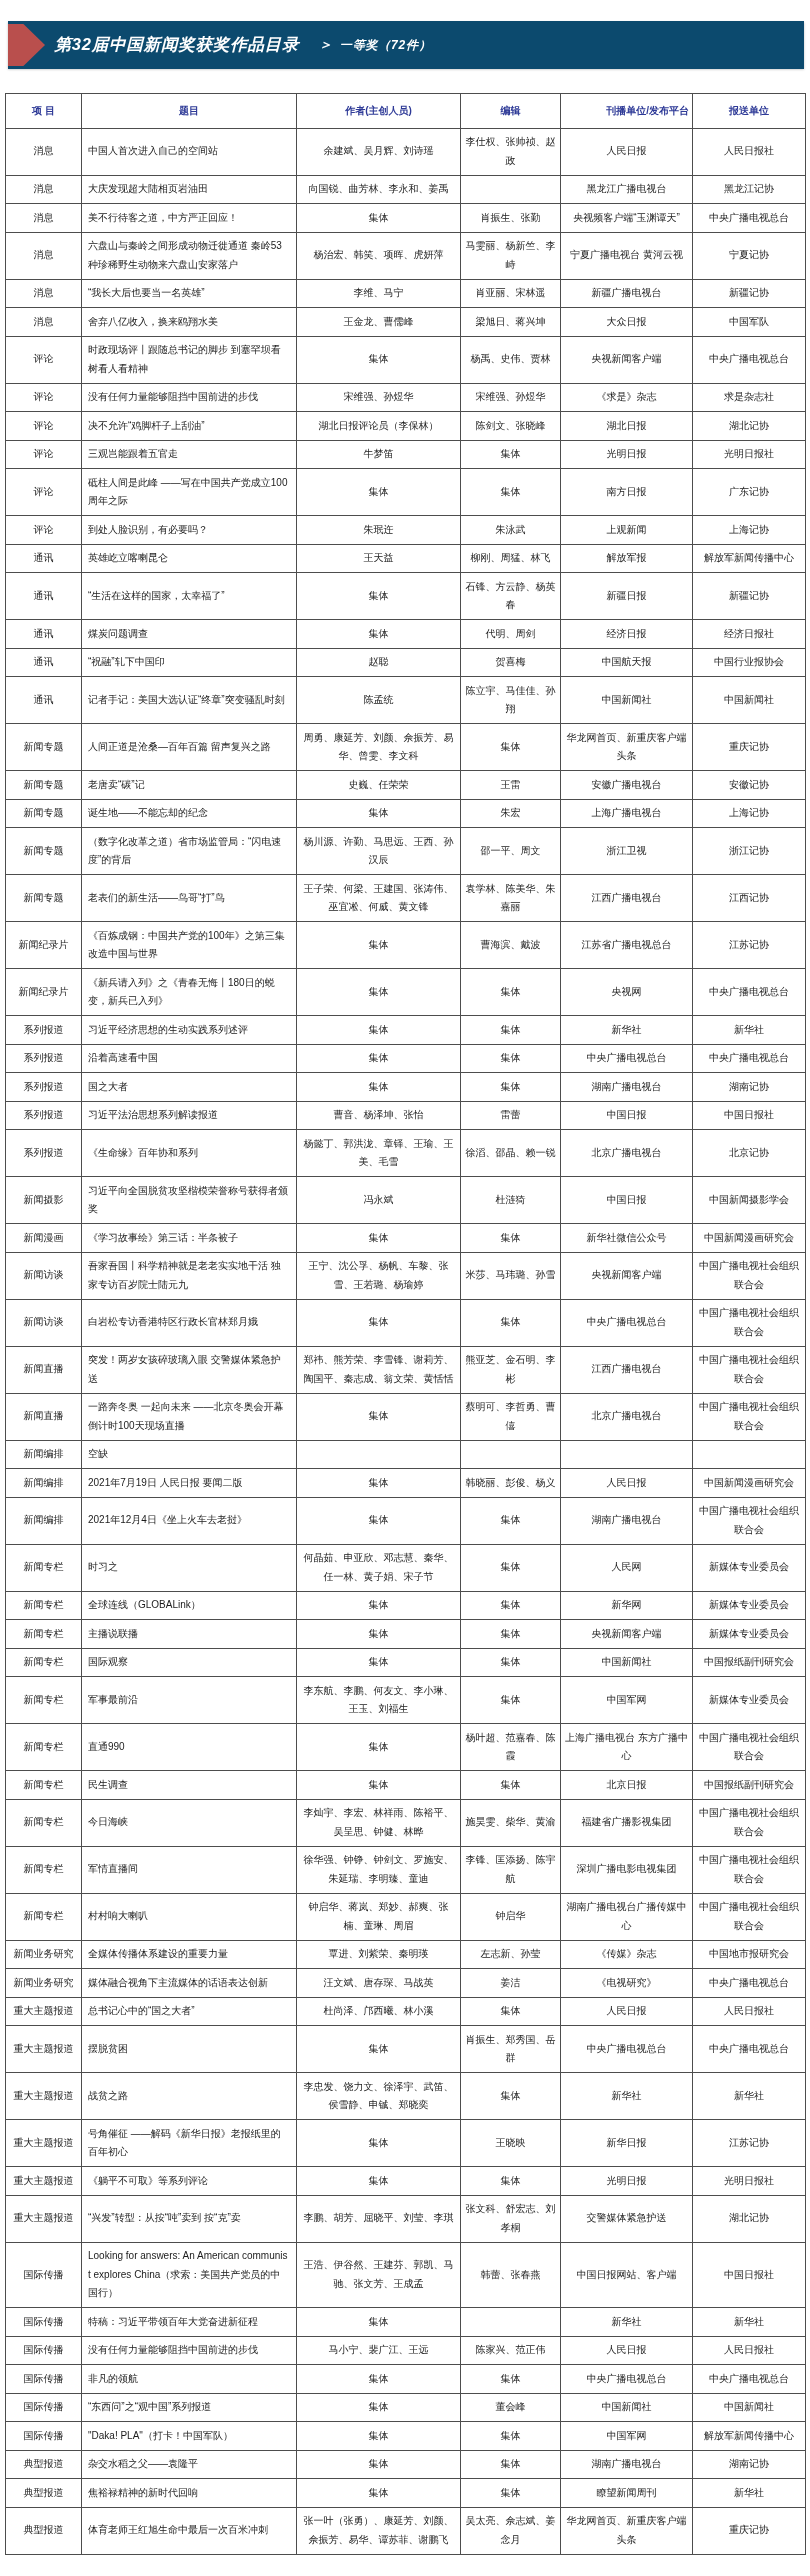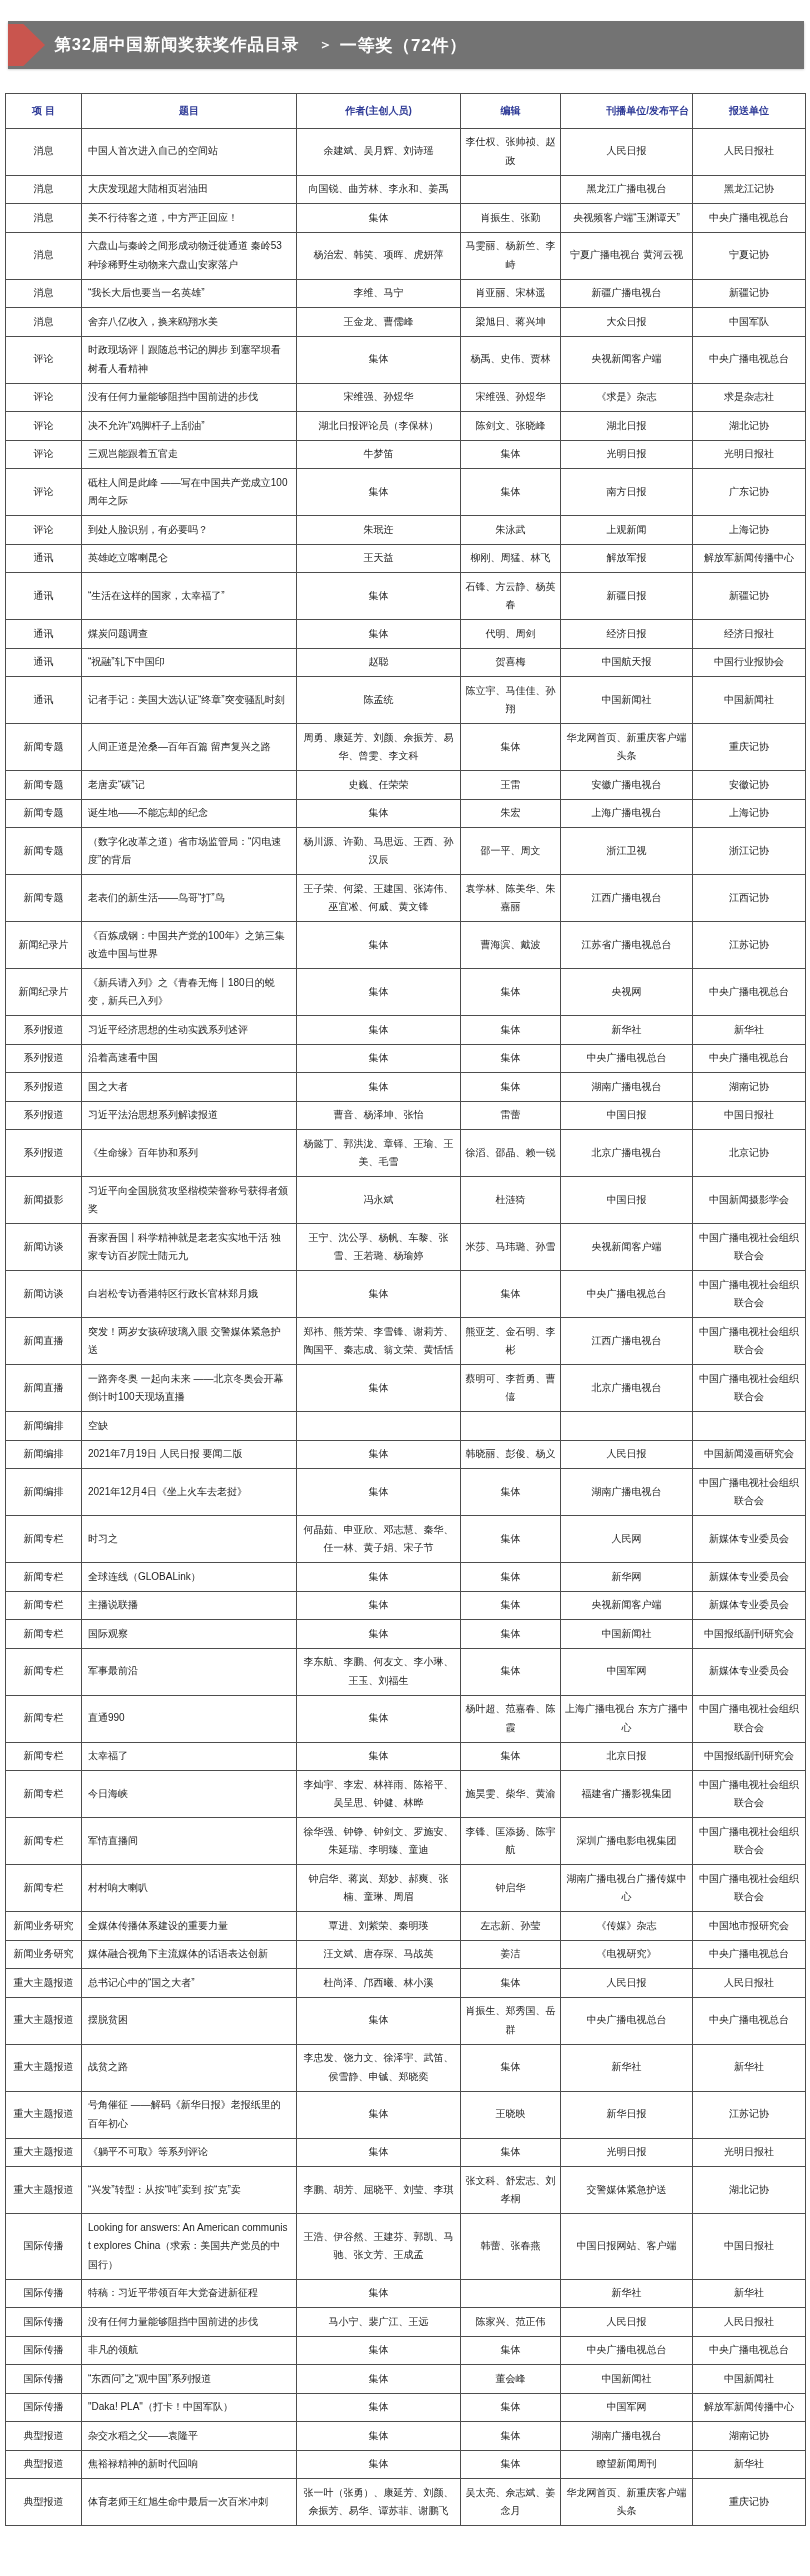--- a/index.html
+++ b/index.html
@@ -20,21 +20,21 @@
   }
   .banner-title{
     position:relative;margin-left:47px;color:#ffffff;
     font-size:16.5px;font-weight:bold;letter-spacing:0.8px;
   }
   .banner-sep{
     position:relative;color:#ffffff;font-size:13.5px;font-weight:bold;
     margin:0 7.5px 0 19.5px;
   }
   .banner-subtitle{
-    position:relative;color:#ffffff;font-size:17px;font-weight:bold;letter-spacing:0.8px;
+    position:relative;color:#ffffff;font-size:12px;font-weight:bold;letter-spacing:0.8px;
   }
   table{
     border-collapse:collapse;table-layout:fixed;
     width:800px;margin:24px auto 15px auto;
     border:1.5px solid #3f3f3f;
   }
   col.c0{width:76px;} col.c1{width:215px;} col.c2{width:164px;}
   col.c3{width:100px;} col.c4{width:132px;} col.c5{width:113px;}
   th,td{
     border:0.8px solid #4d4d4d;
@@ -42,21 +42,21 @@
     padding:4.5px 3.8px;text-align:center;vertical-align:middle;
     word-break:break-all;
   }
   th{font-size:10px;font-weight:bold;padding:7.5px 3px;}
   td.title-cell{text-align:left;padding-left:6px;padding-right:6px;}
   tr.group-start td{border-top:1.5px solid #3f3f3f;}
 </style>
 </head>
 <body>
 
-<div class="banner" style="background: #737373;">
+<div class="banner" style="background: #0c4a6e; font-style: italic;">
   <span class="banner-arrow" style="background: rgb(216, 80, 72);"></span>
   <span class="banner-title">第32届中国新闻奖获奖作品目录</span>
   <span class="banner-sep">＞</span>
   <span class="banner-subtitle">一等奖（72件）</span>
 </div>
 
 <table>
   <colgroup>
     <col class="c0">
       <col class="c1">
@@ -310,20 +310,28 @@
       </tr>
       <tr class="group-start">
         <td>新闻摄影</td>
         <td class="title-cell">习近平向全国脱贫攻坚楷模荣誉称号获得者颁奖</td>
         <td>冯永斌</td>
         <td>杜涟猗</td>
         <td>中国日报</td>
         <td>中国新闻摄影学会</td>
       </tr>
       <tr class="group-start">
+        <td>新闻漫画</td>
+        <td class="title-cell">《学习故事绘》第三话：半条被子</td>
+        <td>集体</td>
+        <td>集体</td>
+        <td>新华社微信公众号</td>
+        <td>中国新闻漫画研究会</td>
+      </tr>
+      <tr class="group-start">
         <td>新闻访谈</td>
         <td class="title-cell">吾家吾国丨科学精神就是老老实实地干活 独家专访百岁院士陆元九</td>
         <td>王宁、沈公孚、杨帆、车黎、张雪、王若璐、杨瑜婷</td>
         <td>米莎、马玮璐、孙雪</td>
         <td>央视新闻客户端</td>
         <td>中国广播电视社会组织联合会</td>
       </tr>
       <tr>
         <td>新闻访谈</td>
         <td class="title-cell">白岩松专访香港特区行政长官林郑月娥</td>
@@ -415,21 +423,21 @@
       <tr>
         <td>新闻专栏</td>
         <td class="title-cell">直通990</td>
         <td>集体</td>
         <td>杨叶超、范嘉春、陈霞</td>
         <td>上海广播电视台 东方广播中心</td>
         <td>中国广播电视社会组织联合会</td>
       </tr>
       <tr>
         <td>新闻专栏</td>
-        <td class="title-cell">太幸福了</td>
+        <td class="title-cell">民生调查</td>
         <td>集体</td>
         <td>集体</td>
         <td>北京日报</td>
         <td>中国报纸副刊研究会</td>
       </tr>
       <tr>
         <td>新闻专栏</td>
         <td class="title-cell">今日海峡</td>
         <td>李灿宇、李宏、林祥雨、陈裕平、吴呈思、钟健、林晔</td>
         <td>施昊雯、柴华、黄渝</td>

